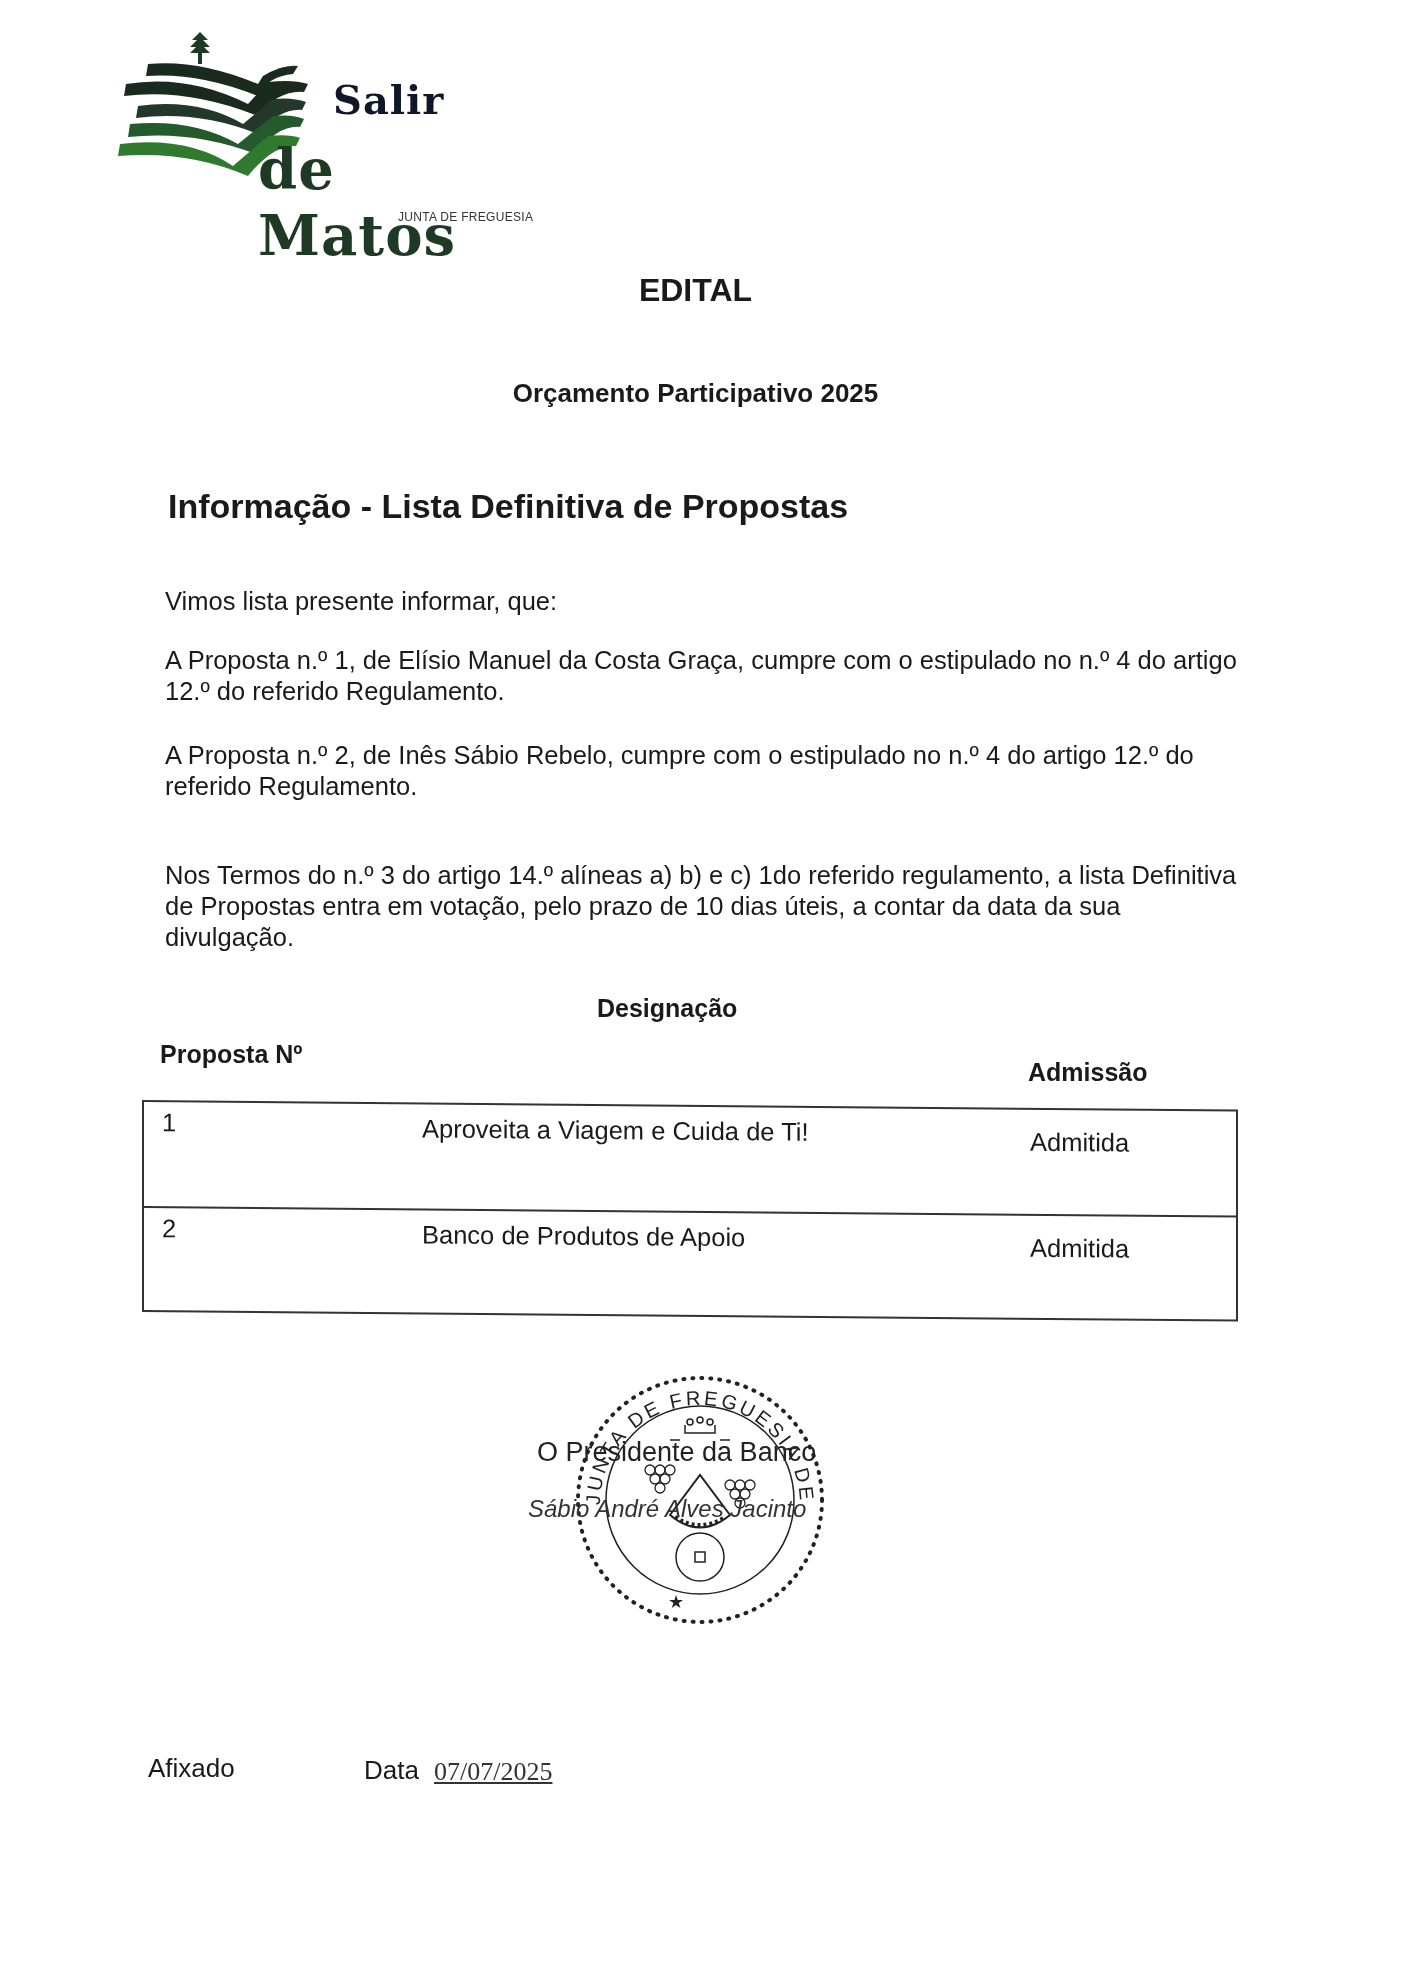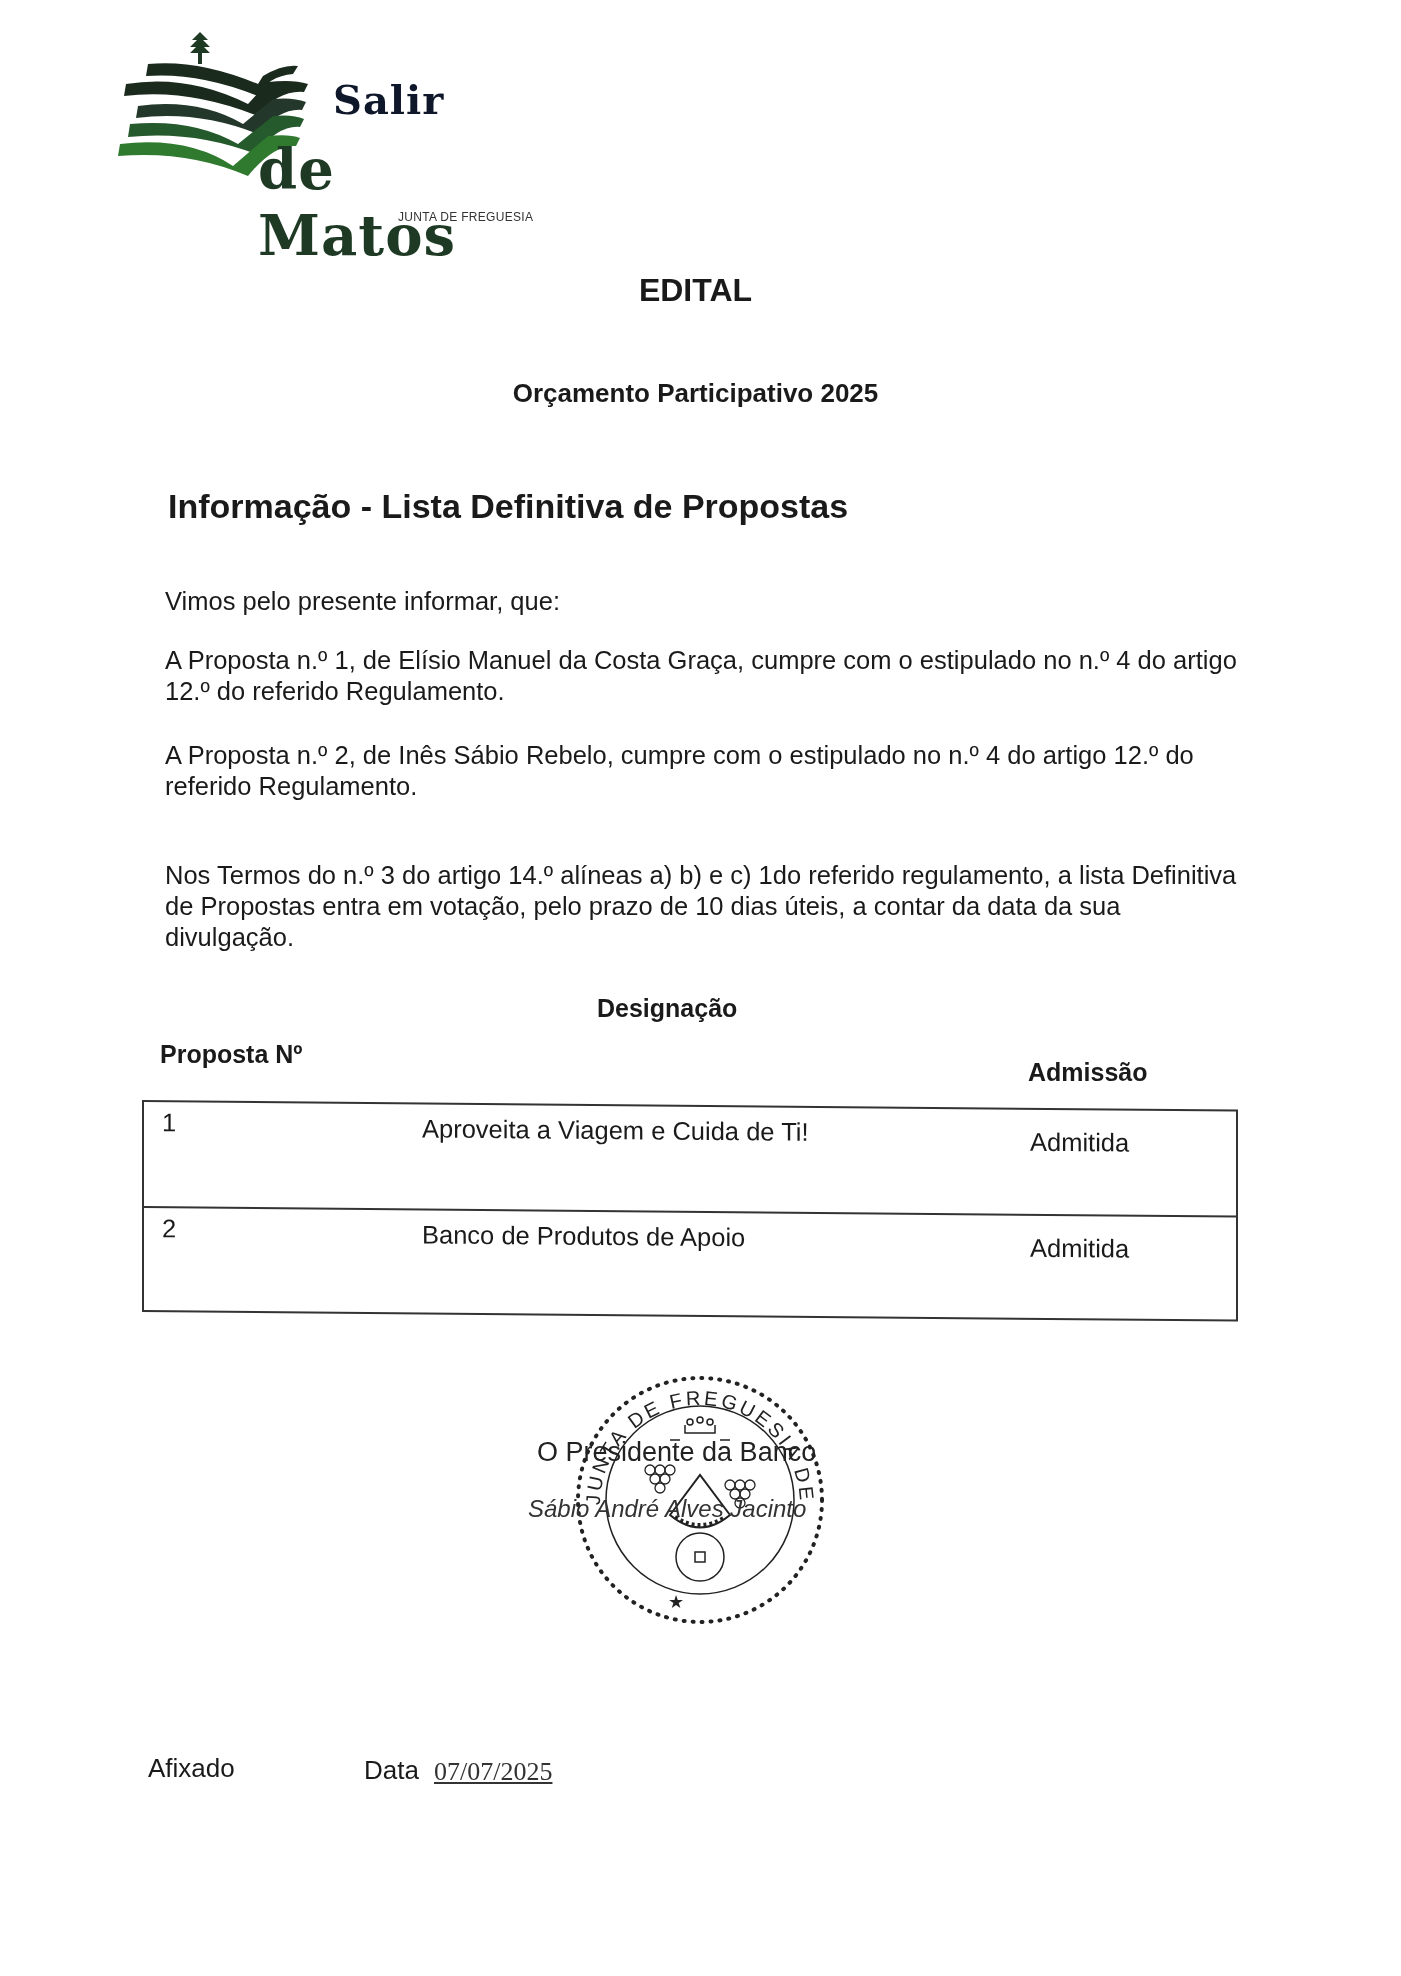--- a/index.html
+++ b/index.html
@@ -87,21 +87,21 @@
   </svg>
   <div class="brand1">Salir</div>
   <div class="brand2">de Matos</div>
   <div class="sub">JUNTA DE FREGUESIA</div>
 </div>
 
 <div id="edital" class="abs title">EDITAL</div>
 <div id="subtitle" class="abs title">Orçamento Participativo 2025</div>
 <div id="section-head" class="abs">Informação - Lista Definitiva de Propostas</div>
 
-<div id="p-intro" class="abs para">Vimos pelo presente informar, que:</div>
+<div id="p-intro" class="abs para">Vimos lista presente informar, que:</div>
 <div id="p-1" class="abs para">A Proposta n.º 1, de Elísio Manuel da Costa Graça, cumpre com o estipulado no n.º 4 do artigo  12.º do referido Regulamento.</div>
 <div id="p-2" class="abs para">A Proposta n.º 2, de Inês Sábio Rebelo, cumpre com o estipulado no n.º 4 do artigo 12.º do referido Regulamento.</div>
 <div id="p-3" class="abs para">Nos Termos do n.º 3 do artigo 14.º alíneas a) b) e c) 1do referido regulamento, a lista Definitiva de Propostas entra em votação, pelo prazo de 10 dias úteis, a contar da data da sua divulgação.</div>
 
 <div id="th-num" class="abs th">Proposta Nº</div>
 <div id="th-des" class="abs th">Designação</div>
 <div id="th-adm" class="abs th">Admissão</div>
 
 <div id="table-box" class="abs">
   <div class="row">

